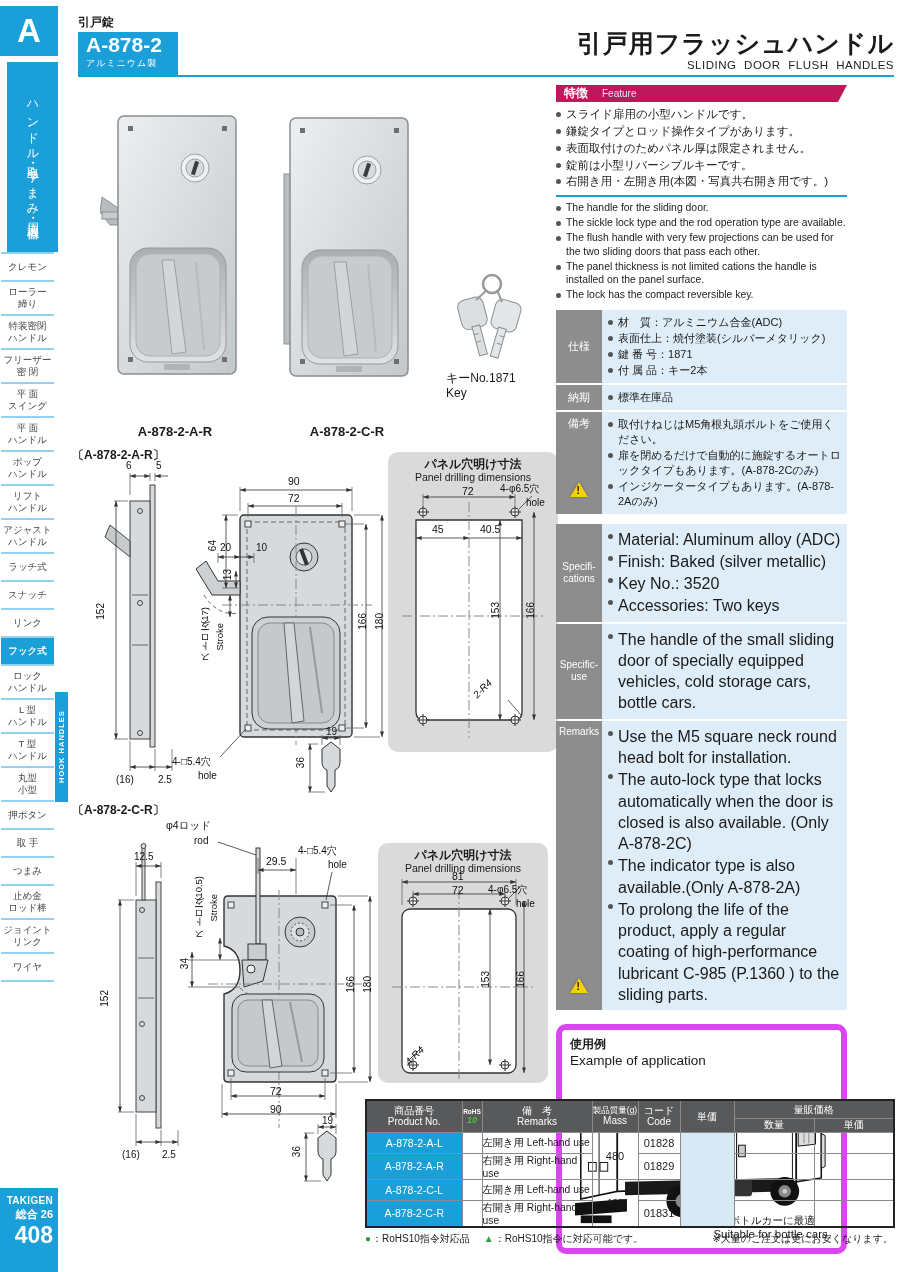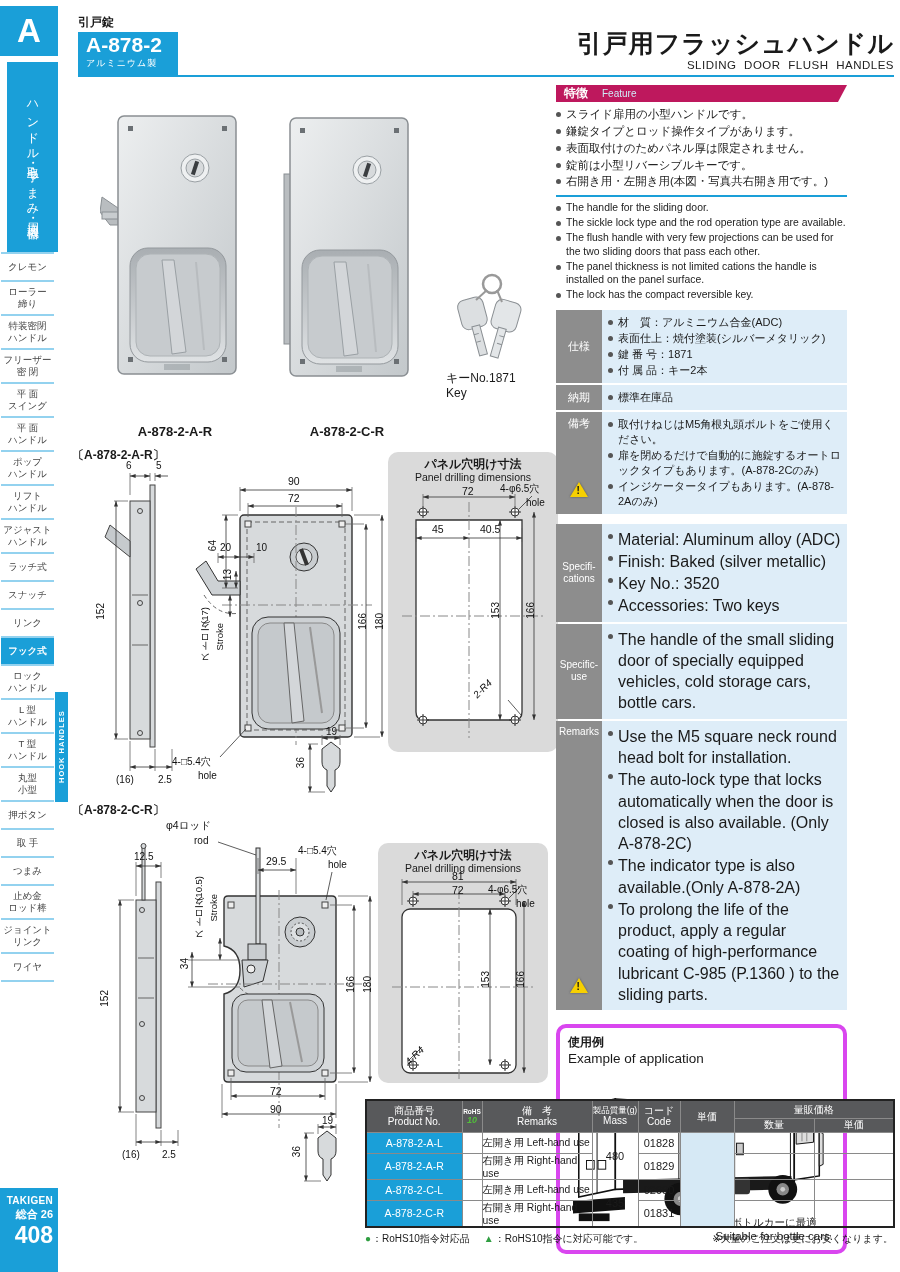--- a/index.html
+++ b/index.html
@@ -53,21 +53,21 @@
           align-items:center;justify-content:center;font-size:11px;padding:3px 0;text-align:center;
           white-space:pre-line;line-height:1.2;}
   .slabel.topal{justify-content:flex-start;padding-top:5px;}
   .scontent{flex:1;background:#DEEDF8;padding:4px 5px 4px 6px;font-size:11px;line-height:1.36;}
   .specE .slabel{font-size:10px;}
   .specE .scontent{font-size:16px;line-height:1.33;}
   .warnicon{position:relative;width:0;height:0;border-left:9px solid transparent;
             border-right:9px solid transparent;border-bottom:15px solid #F7D000;margin-top:auto;margin-bottom:14px;
             filter:drop-shadow(0 0 1px #555);}
   .warnicon b{position:absolute;left:-2.5px;top:3px;font-size:10px;color:#111;font-weight:bold;}
-  .appbox{margin-top:14px;height:230px;border:4px solid #d946ef;border-radius:10px;padding:6px 8px;position:relative;}
+  .appbox{margin-top:14px;height:230px;border:6px solid #d946ef;border-radius:10px;padding:6px 8px;position:relative;}
   .app-jp{font-size:12px;font-weight:bold;}
   .app-en{font-size:13.5px;}
   .appnote{position:absolute;right:10px;bottom:8px;text-align:center;}
   .an-jp{font-size:10.5px;} .an-en{font-size:11.5px;}
   
   .photo-label{font-size:13px;font-weight:bold;text-align:center;}
   .keycap{font-size:12px;}
   .draw{position:absolute;}
   .dim{position:absolute;font-size:10px;line-height:1;color:#111;white-space:nowrap;}
   .dimb{font-size:10.5px;}

